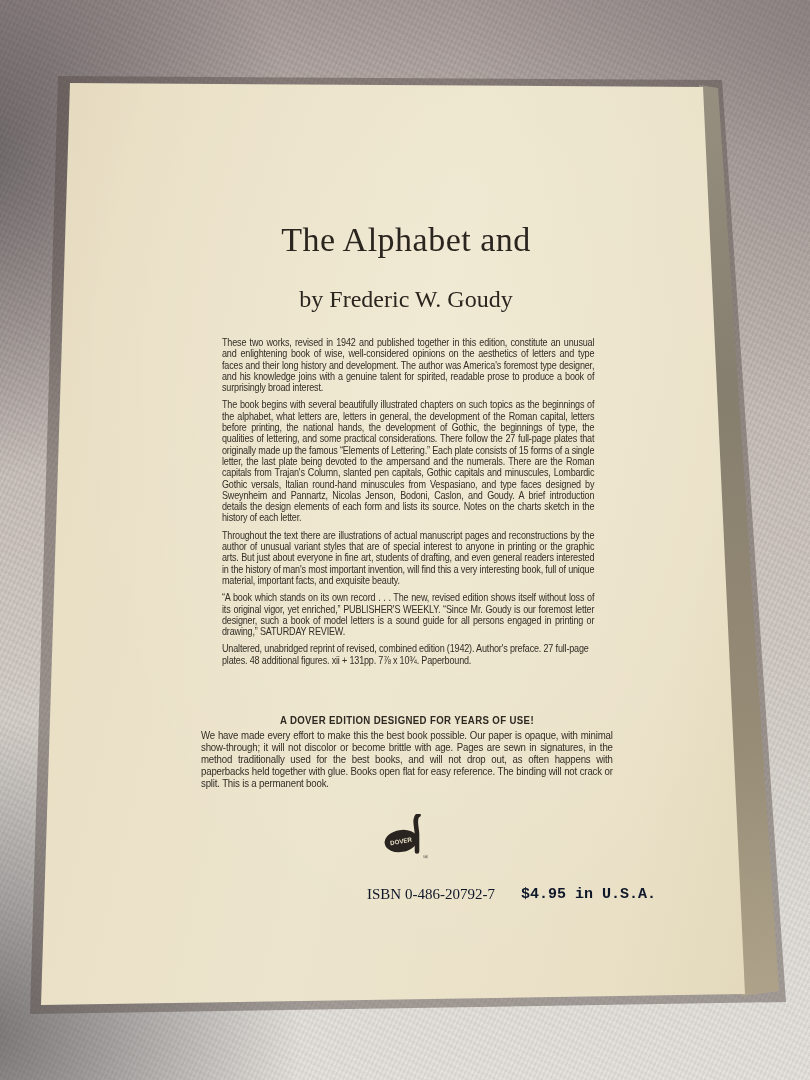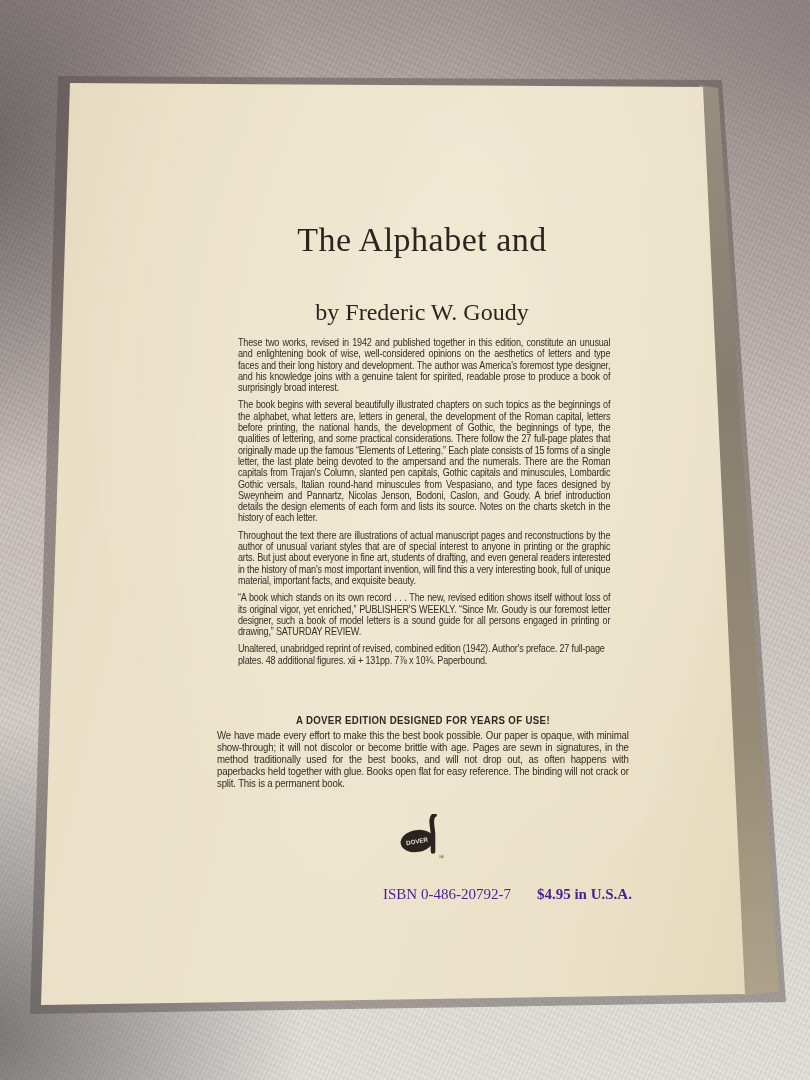--- a/index.html
+++ b/index.html
@@ -21,39 +21,39 @@
     background:rgba(84,74,68,.45);}
   .page-edge{position:absolute;inset:0;
     clip-path:polygon(699px 85px,718px 88px,779px 991px,742px 996px);
     background:linear-gradient(176deg,#9a9384 6%,#867e6e 38%,#978c76 70%,#b1a68c 95%);}
   .cover{position:absolute;inset:0;
     clip-path:polygon(70px 83px,703px 87px,745px 994px,41px 1005px);
     background:
       radial-gradient(ellipse at 55% 35%, rgba(255,252,238,.25), transparent 60%),
       linear-gradient(103deg,#e0d5b8 0%,#e9dfc5 16%,#ece4cc 48%,#e9e0c6 78%,#e0d5b6 100%);}
   
-  .print{position:absolute;inset:0;color:#312b25;margin-left:16px;}
+  .print{position:absolute;inset:0;color:#312b25;}
   .title{position:absolute;left:130px;top:221px;width:552px;text-align:center;
     font-family:"Liberation Serif",serif;font-size:34px;line-height:38px;
     color:#2a251f;letter-spacing:.5px;}
-  .byline{position:absolute;left:130px;top:299px;width:552px;text-align:center;
+  .byline{position:absolute;left:130px;top:286px;width:552px;text-align:center;
     font-family:"Liberation Serif",serif;font-size:24px;color:#2a251f;}
   .condensed{transform:scaleX(0.878);transform-origin:0 0;}
   .body-copy{position:absolute;left:222px;top:337px;width:424px;}
   .body-copy p{margin:0 0 6px 0;font-size:10.3px;line-height:11.3px;
     letter-spacing:-.2px;text-align:justify;color:#332d26;}
   .body-copy p:last-child{text-align:left;}
   .dover-head{position:absolute;left:97px;top:714px;width:706px;text-align:center;
     font-size:11px;font-weight:bold;letter-spacing:.4px;color:#2e2822;}
   .dover-copy{position:absolute;left:201px;top:730px;width:469px;
     font-size:11px;line-height:11.9px;letter-spacing:-.2px;text-align:justify;color:#332d26;}
   .logo{position:absolute;left:381px;top:814px;width:50px;height:48px;}
   .isbn-row{position:absolute;left:367px;top:886px;display:flex;gap:26px;
-    font-family:"Liberation Serif",serif;font-size:15px;color:#4c1d95;white-space:nowrap;}
-  .price{font-weight:bold;}
+    font-family:"Liberation Serif",serif;font-size:15px;color:#0f172a;white-space:nowrap;}
+  .price{font-weight:bold;font-family:Liberation Mono, monospace;}
 </style>
 </head>
 <body>
 
 <div class="stage">
   <div class="fabric"></div>
   <div class="book-shadow"></div>
   <div class="page-edge"></div>
   <div class="cover"></div>
 

